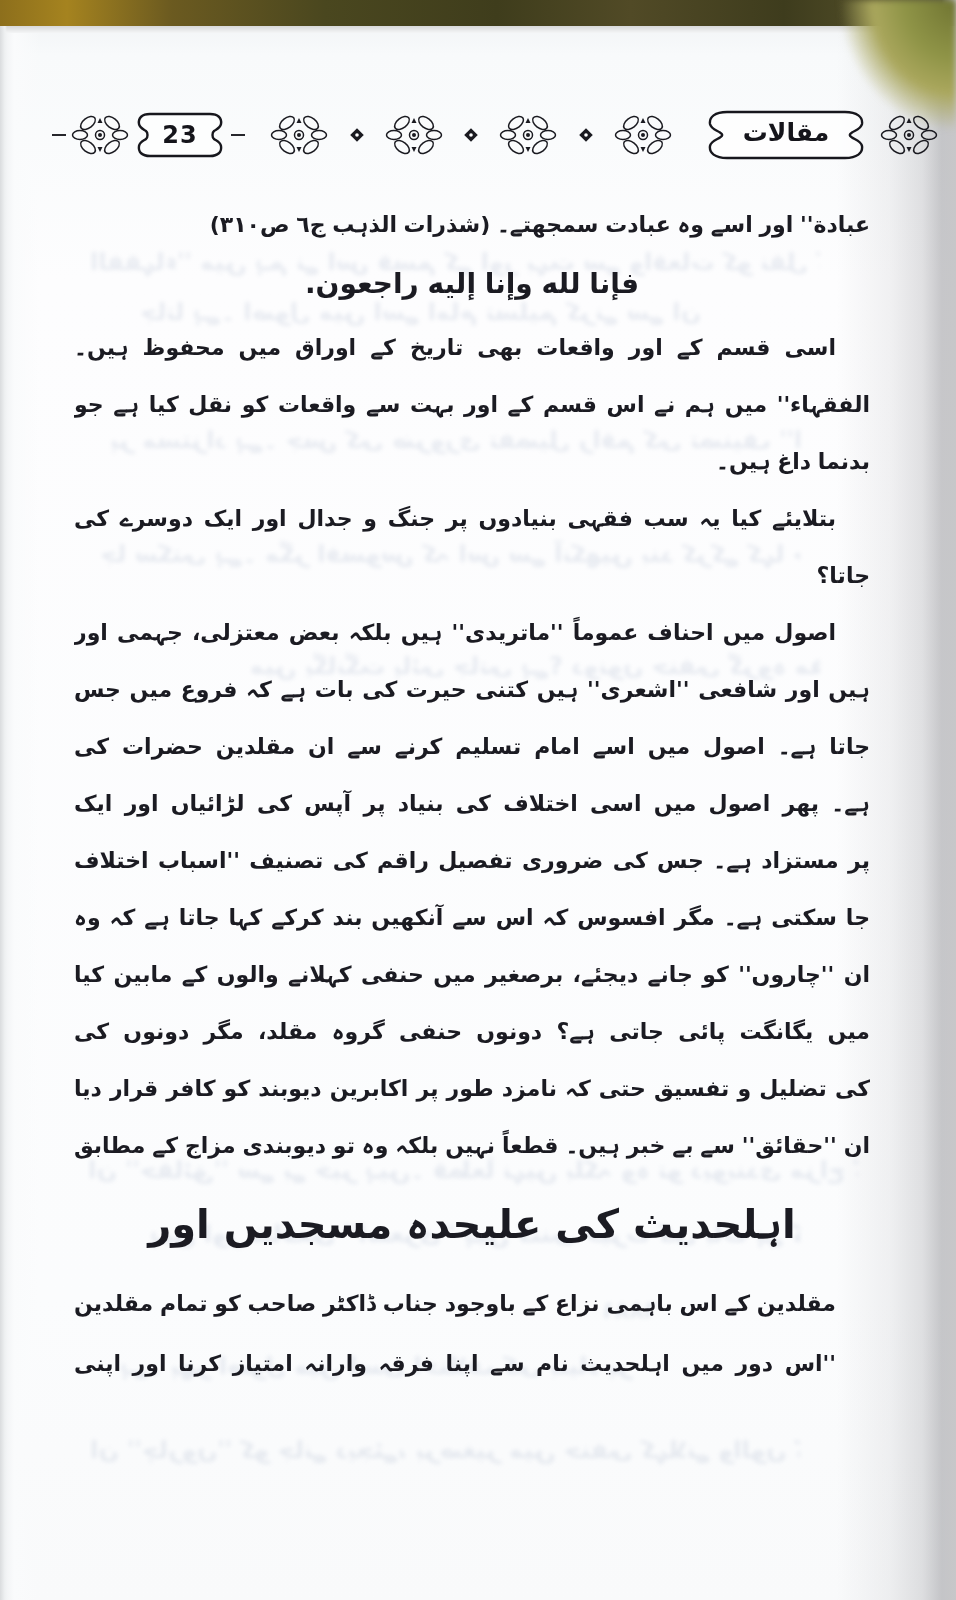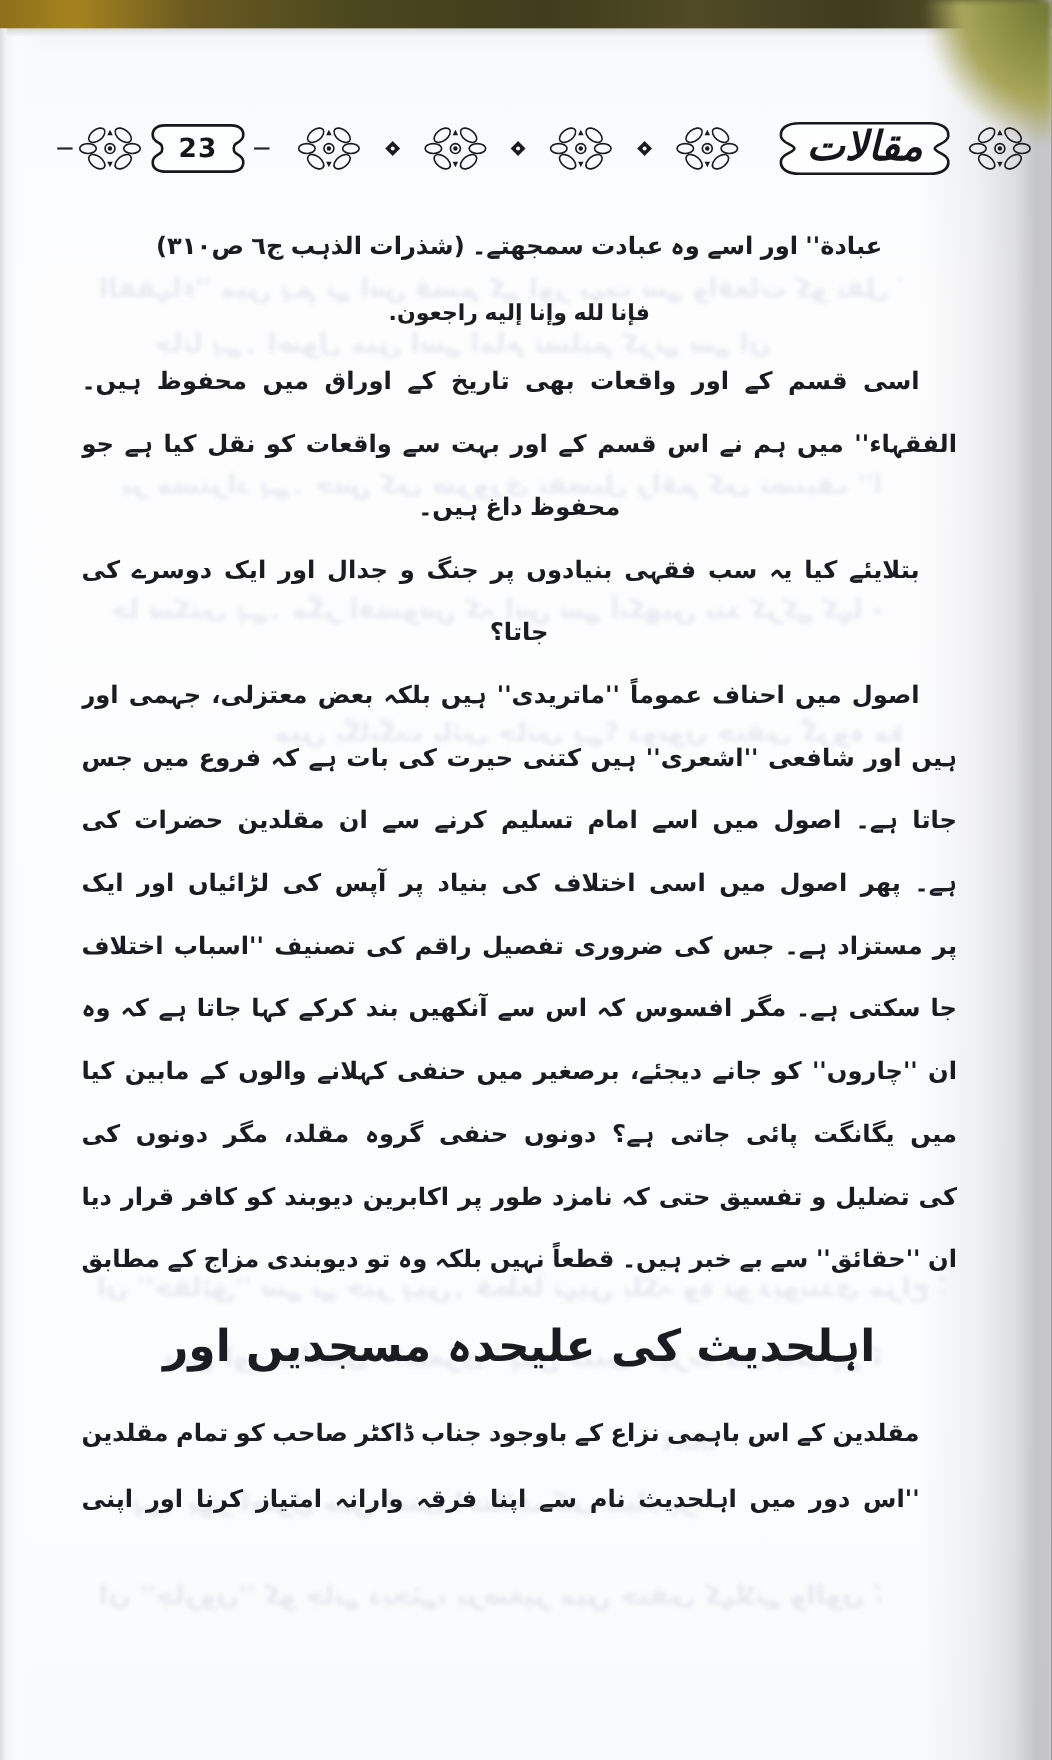--- a/index.html
+++ b/index.html
@@ -47,36 +47,36 @@
   .dash{width:14px;height:0;border-top:2px solid #26262c;flex:none;}
   .orn{flex:none;display:flex;align-items:center;}
   .chain{flex:1;display:flex;align-items:center;justify-content:space-evenly;}
   .cartouche{position:relative;flex:none;}
   .cartouche svg{display:block;}
   .cartouche .c-label{
     position:absolute;inset:0;display:flex;align-items:center;justify-content:center;
     color:#15151b;font-weight:700;
   }
   .num-cartouche .c-label{font-size:24px;letter-spacing:1px;}
-  .title-cartouche .c-label{font-size:37px;direction:rtl;padding-bottom:6px;font-style:italic;}
+  .title-cartouche .c-label{font-size:25px;direction:rtl;padding-bottom:6px;}
 
   
   .text-block{
     position:absolute;top:196px;right:86px;left:74px;
     direction:rtl;color:#1b1b22;
   }
   .line{
     font-weight:700;font-size:22px;line-height:57px;height:57px;
-    text-align:center;overflow:hidden;word-spacing:-1px;
+    text-align:right;overflow:hidden;word-spacing:-1px;
   }
   .line.j{text-align:justify;text-align-last:justify;}
   .line.indent{padding-right:34px;}
   .line.tall{line-height:60px;height:60px;}
   .line.center{
-    text-align:center;text-align-last:center;font-size:20px;height:66px;line-height:62px;
+    text-align:center;text-align-last:center;font-size:28px;height:66px;line-height:62px;
   }
   .line.heading{
     text-align:center;text-align-last:center;font-size:40px;font-weight:800;
     height:84px;line-height:80px;margin:10px 0 6px 0;word-spacing:0;
   }
 </style>
 </head>
 <body>
 
 <div class="screen">
@@ -236,21 +236,21 @@
     <path d="M29 39 l2.5 -5 h-5 z" fill="#1a1a20"></path>
   </svg>
 </span>
   </div>
 
   <main class="text-block" id="text-block">
       <div class="line">عبادة'' اور اسے وہ عبادت سمجھتے۔ (شذرات الذہب ج٦ ص٣١٠)</div>
       <div class="line center">فإنا لله وإنا إليه راجعون.</div>
       <div class="line j indent">اسی قسم کے اور واقعات بھی تاریخ کے اوراق میں محفوظ ہیں۔ ''اسباب اختلاف</div>
       <div class="line j">الفقہاء'' میں ہم نے اس قسم کے اور بہت سے واقعات کو نقل کیا ہے جو اسلام کی تاریخ میں</div>
-      <div class="line">محفوظ داغ ہیں۔</div>
+      <div class="line">بدنما داغ ہیں۔</div>
       <div class="line j indent">بتلایئے کیا یہ سب فقہی بنیادوں پر جنگ و جدال اور ایک دوسرے کی تضلیل</div>
       <div class="line">جاتا؟</div>
       <div class="line j indent">اصول میں احناف عموماً ''ماتریدی'' ہیں بلکہ بعض معتزلی، جہمی اور شیعہ بھی</div>
       <div class="line j">ہیں اور شافعی ''اشعری'' ہیں کتنی حیرت کی بات ہے کہ فروع میں جس امام کی تقلید کا دعوی کیا</div>
       <div class="line j">جاتا ہے۔ اصول میں اسے امام تسلیم کرنے سے ان مقلدین حضرات کی طبیعت انکار کرتی</div>
       <div class="line j">ہے۔ پھر اصول میں اسی اختلاف کی بنیاد پر آپس کی لڑائیاں اور ایک دوسرے کی تذلیل اس</div>
       <div class="line j">پر مستزاد ہے۔ جس کی ضروری تفصیل راقم کی تصنیف ''اسباب اختلاف الفقہاء'' میں دیکھی</div>
       <div class="line j">جا سکتی ہے۔ مگر افسوس کہ اس سے آنکھیں بند کرکے کہا جاتا ہے کہ وہ ''فرقہ فرقہ'' نہ تھے۔</div>
       <div class="line j">ان ''چاروں'' کو جانے دیجئے، برصغیر میں حنفی کہلانے والوں کے مابین کیا عقائد و اعمال</div>
       <div class="line j">میں یگانگت پائی جاتی ہے؟ دونوں حنفی گروہ مقلد، مگر دونوں کی مسجدیں جدا، ایک دوسرے</div>

